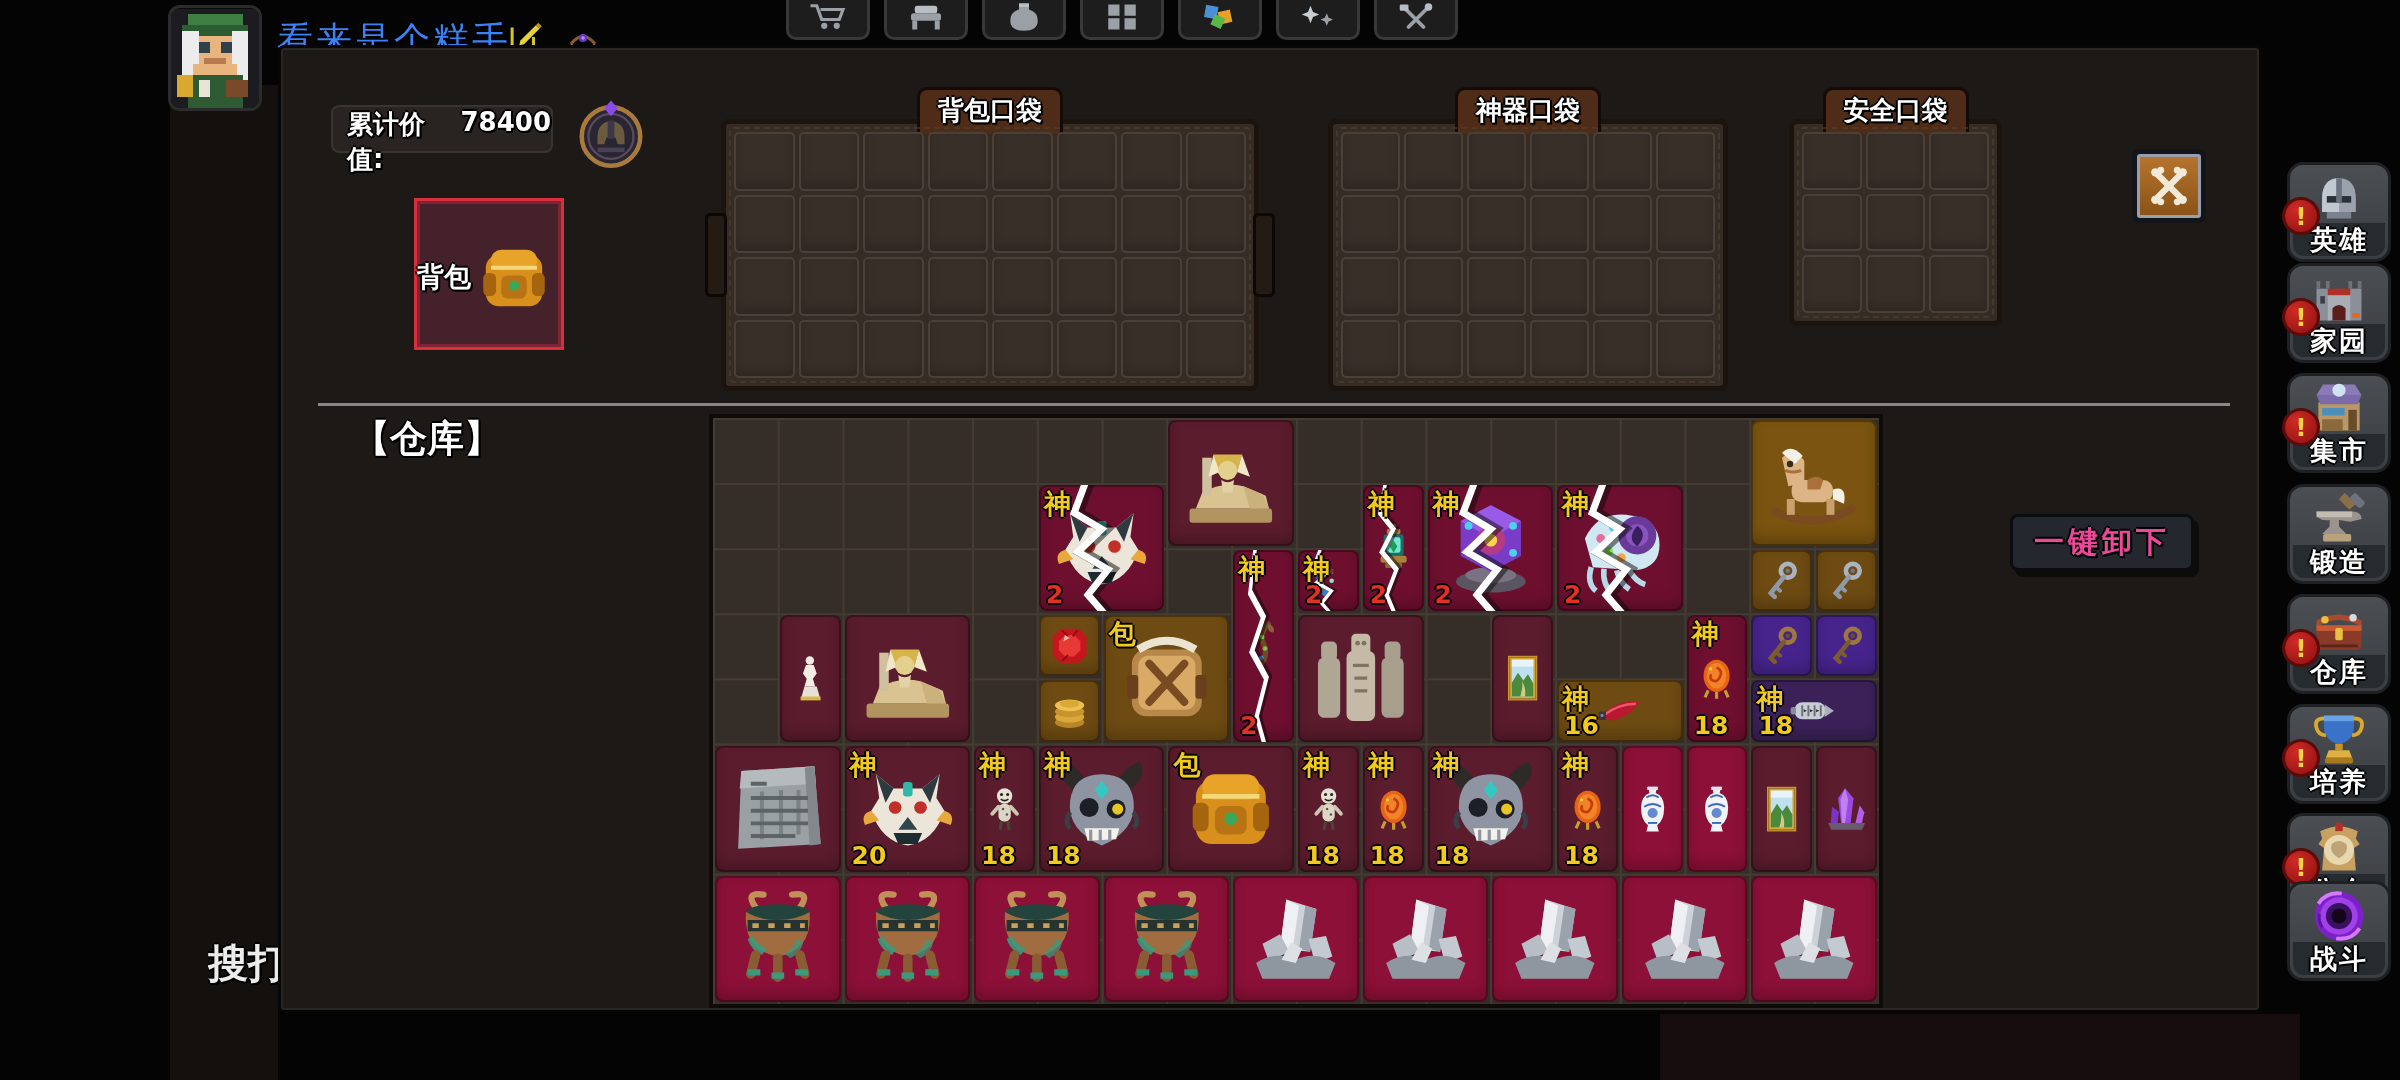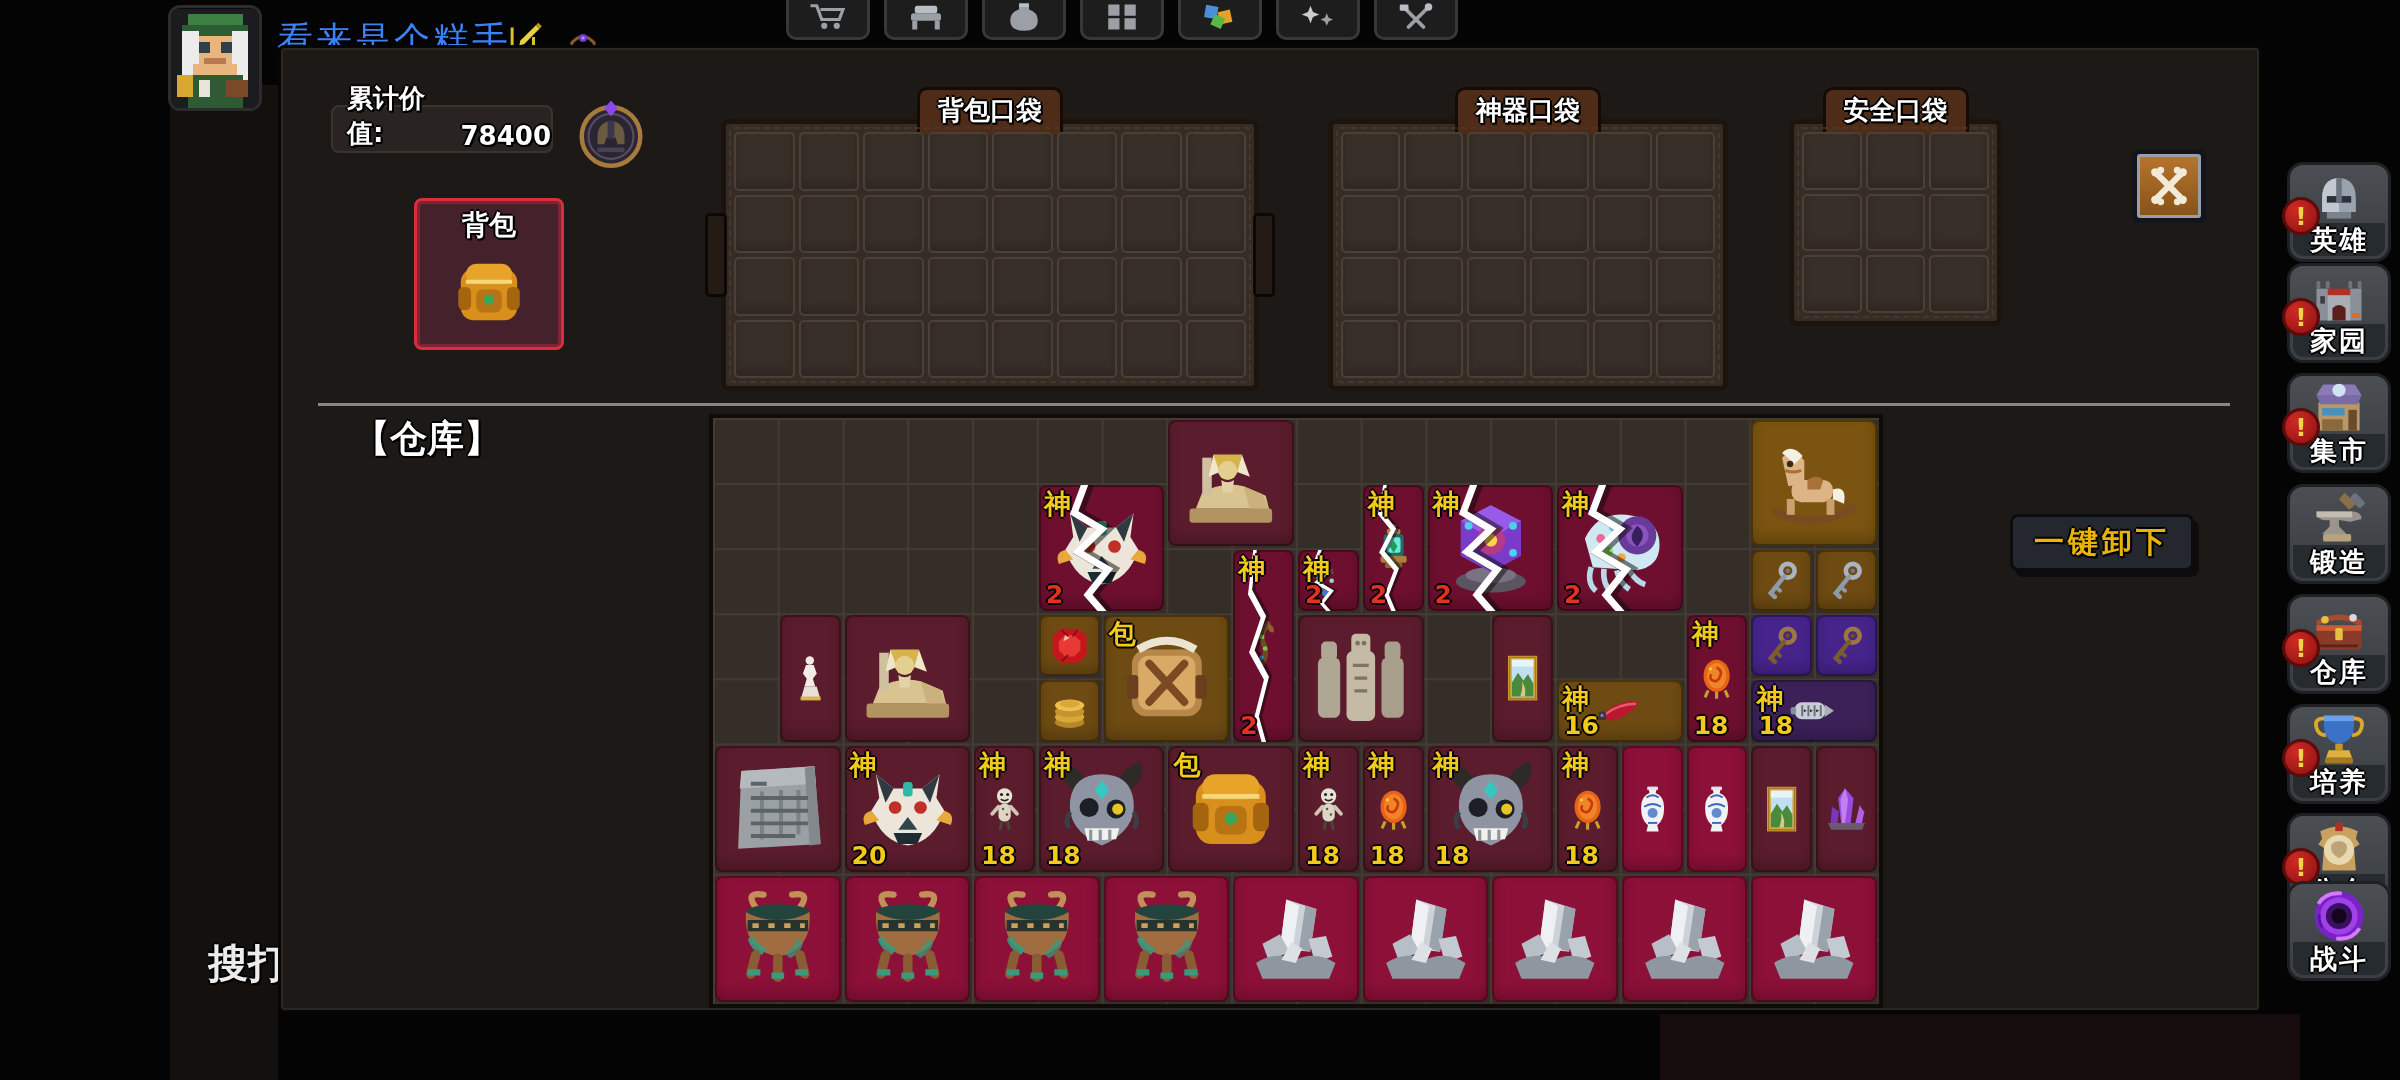--- a/index.html
+++ b/index.html
@@ -26,28 +26,28 @@
   .edit-icon svg{width:100%;height:100%;}
   .trinket-icon{position:absolute;left:563px;top:24px;width:40px;height:32px;}
   .trinket-icon svg{width:100%;height:100%;}
   .exp-text{position:absolute;left:616px;top:40px;font-size:20px;color:#5d5d5d;letter-spacing:6px;}
 
   
   .main-panel{position:absolute;left:278px;top:45px;width:1984px;height:968px;background:#1c1917;
               border:3px solid #060606;border-radius:6px;box-shadow:inset 0 0 0 2px #2a2622;box-sizing:border-box;}
 
   .value-box{position:absolute;left:50px;top:57px;width:222px;height:48px;background:#292421;border:2px solid #3a342e;
-             border-radius:8px;display:flex;align-items:flex-end;padding-left:14px;box-sizing:border-box;gap:10px;}
+             border-radius:8px;display:flex;align-items:flex-start;padding-left:14px;box-sizing:border-box;gap:10px;}
   .value-box span{color:#fff;font-size:26px;font-weight:bold;}
   .emblem{position:absolute;left:294px;top:49px;width:72px;height:72px;}
   .emblem svg{width:100%;height:100%;}
 
   .backpack-tab{position:absolute;left:133px;top:150px;width:150px;height:152px;background:#45212c;
-                border:3px solid #d92f3c;border-radius:8px;box-shadow:inset 0 0 0 3px #7e2433;box-sizing:border-box;
-                display:flex;flex-direction:column;align-items:center;cursor:pointer;}
+                border:3px solid #d92f3c;border-radius:0;box-shadow:inset 0 0 0 3px #7e2433;box-sizing:border-box;
+                display:flex;flex-direction:row;align-items:center;cursor:pointer;}
   .bp-label{color:#fff;font-size:27px;font-weight:bold;margin-top:6px;}
   .bp-icon{width:86px;height:82px;margin-top:8px;}
   .bp-icon svg{width:100%;height:100%;}
 
   
   .pocket-panel{position:absolute;background:#352c25;border:5px solid #1c130d;border-radius:8px;box-sizing:border-box;}
   .pocket-panel:after{content:"";position:absolute;inset:3px;border:2px dashed #55402c;border-radius:5px;opacity:.55;pointer-events:none;}
   .pk0{left:440px;top:71px;width:538px;height:272px;}
   .pk1{left:1047px;top:71px;width:400px;height:272px;}
   .pk2{left:1508px;top:71px;width:213px;height:207px;}
@@ -61,21 +61,21 @@
 
   .close-btn{position:absolute;left:1851px;top:101px;width:74px;height:74px;background:#14151a;border-radius:6px;
              padding:5px;box-sizing:border-box;cursor:pointer;}
   .close-inner{width:100%;height:100%;border:3px solid #989eaa;background:linear-gradient(#b5742e,#8a5318);
                border-radius:3px;box-sizing:border-box;display:flex;align-items:center;justify-content:center;}
   .close-inner svg{width:44px;height:44px;}
 
   .divider{position:absolute;left:37px;top:355px;width:1912px;height:3px;background:#878787;}
   .wh-title{position:absolute;left:72px;top:366px;font-size:37px;font-weight:bold;color:#fff;}
   .unload-btn{position:absolute;left:1729px;top:466px;width:184px;height:57px;background:#24272d;border:3px solid #0b0c0f;
-              border-radius:8px;box-shadow:5px 6px 0 rgba(0,0,0,.5);color:#eab308;font-size:30px;font-weight:bold;
+              border-radius:8px;box-shadow:5px 6px 0 rgba(0,0,0,.5);color:#ec4899;font-size:30px;font-weight:bold;
               display:flex;align-items:center;justify-content:center;letter-spacing:4px;box-sizing:border-box;cursor:pointer;}
 
   
   #wh-grid{position:absolute;left:428px;top:366px;width:1166px;height:586px;background:#352e28;
            border:4px solid #0f0b08;box-sizing:content-box;
            background-image:linear-gradient(#443b33 2px,transparent 2px),linear-gradient(90deg,#443b33 2px,transparent 2px);
            background-size:64.78px 65.1px;}
   .tile{position:absolute;border-radius:8px;box-shadow:inset 0 0 0 2px rgba(0,0,0,.3),inset 0 -8px 14px rgba(0,0,0,.22);
         cursor:pointer;}
   .t-icon{position:absolute;inset:4%;display:flex;align-items:center;justify-content:center;pointer-events:none;}

